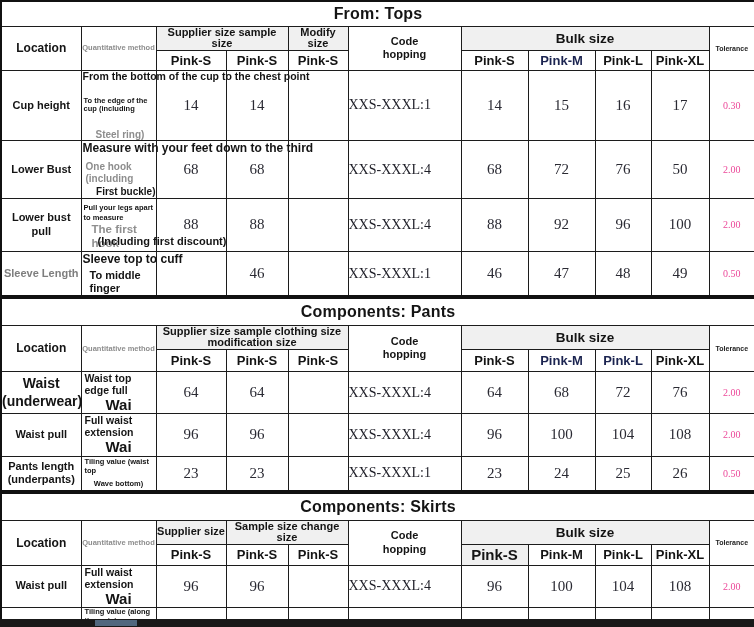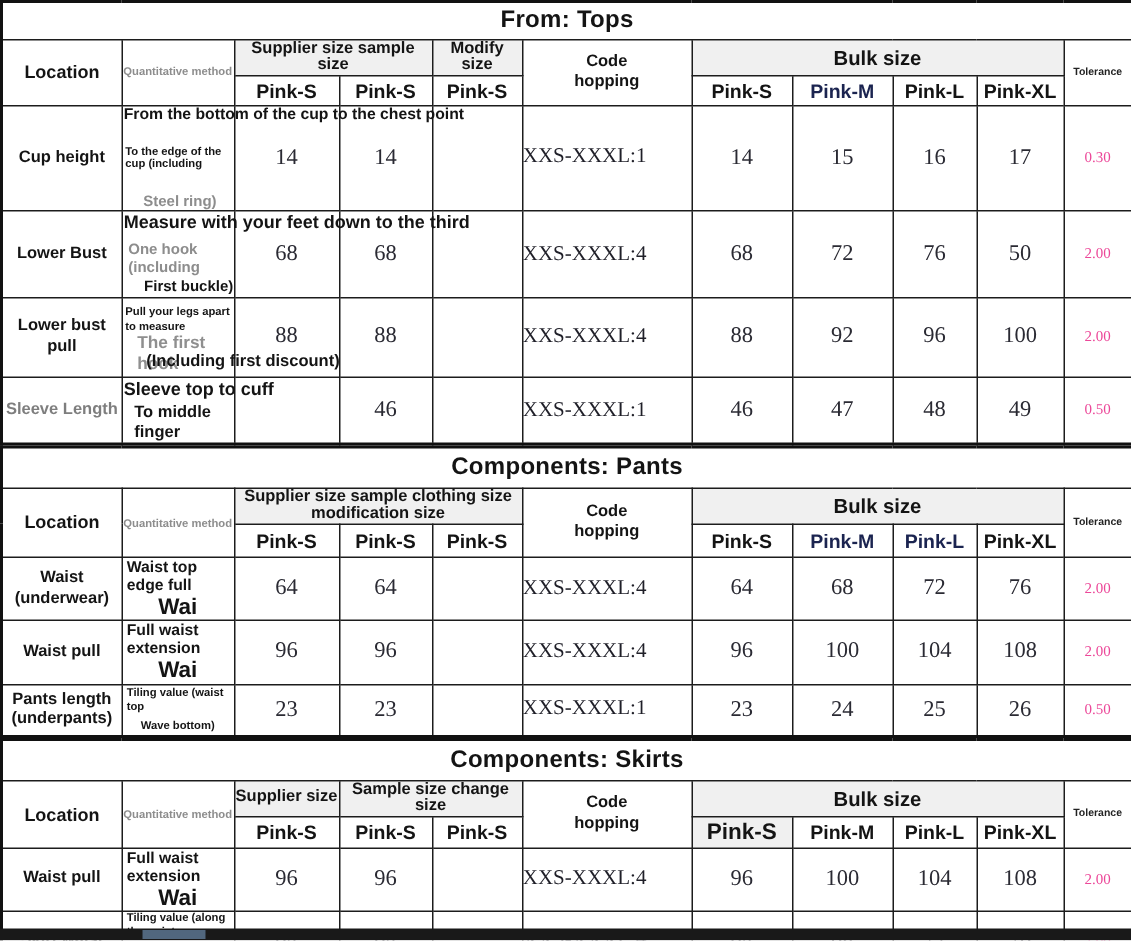--- a/index.html
+++ b/index.html
@@ -17,21 +17,21 @@
   td.h-code{font-weight:800;font-size:11px;text-align:center;}
   td.h-code span{display:block;width:62px;margin:0 auto;line-height:1.2;}
   td.h-bulk{font-weight:800;font-size:13.5px;text-align:center;}
   td.h-size{font-weight:800;font-size:13px;text-align:center;}
   td.h-size.navy{color:#1b2450;}
   td.h-tol{font-weight:800;font-size:7px;text-align:center;color:#222;}
   .smudge{box-shadow:inset 0 0 0 100px rgba(140,140,140,0.13);}
   
   td.loc{font-weight:800;font-size:11px;text-align:center;line-height:1.25;padding:0 2px;}
   td.loc.gray{color:#7e7e7e;}
-  td.loc.sm{font-size:11px;}
+  td.loc.sm{font-size:14px;}
   td.val{font-family:"Liberation Serif",serif;font-size:15px;text-align:center;color:#2a2a33;}
   td.code{font-family:"Liberation Serif",serif;font-size:14px;text-align:left;
           padding-left:4px;color:#1f1f28;}
   td.tol{font-family:"Liberation Serif",serif;font-size:10px;text-align:center;color:#ec4899;}
   
   td.method{position:relative;overflow:visible;text-align:left;line-height:1.15;}
   .mo-wrap{position:absolute;top:0;left:1px;width:242px;font-weight:800;font-size:10.5px;
            line-height:1.05;z-index:3;background:transparent;}
   .mo-nowrap{position:absolute;top:1px;left:1px;white-space:nowrap;font-weight:800;
              font-size:12px;z-index:3;}

